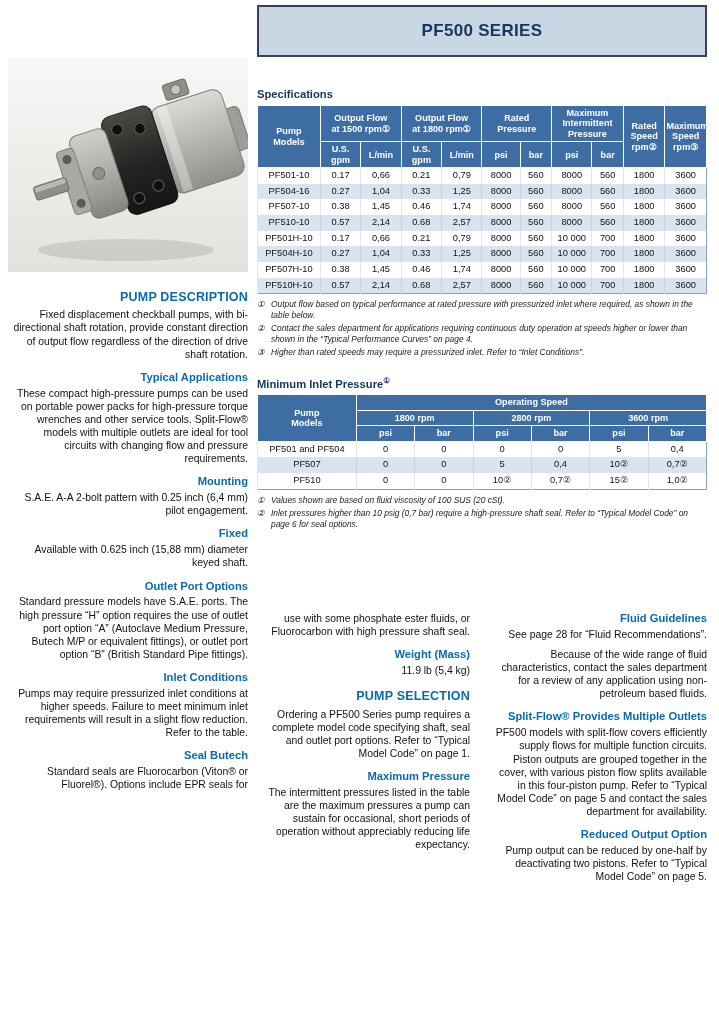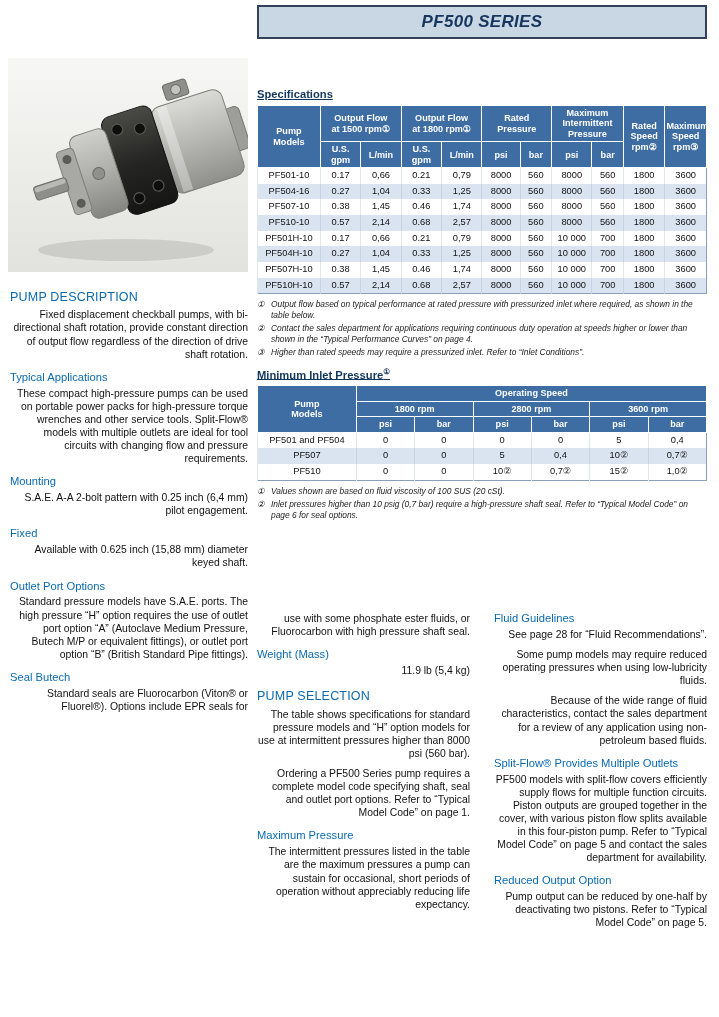--- a/index.html
+++ b/index.html
@@ -1,56 +1,56 @@
 <!DOCTYPE html>
 <html lang="en"><head>
 <meta charset="utf-8">
 <style>
   * { margin:0; padding:0; box-sizing:border-box; }
   html,body { background:#ffffff; }
   body { font-family:"Liberation Sans", sans-serif; color:#111; }
   .page { position:relative; width:719px; height:1017px; background:#ffffff; overflow:hidden; }
 
   
-  .series-bar { position:absolute; left:257px; top:5px; width:450px; height:34px;
+  .series-bar { position:absolute; left:257px; top:5px; width:450px; height:52px;
     background:#c9d6e3; border:2px solid #33415c; display:flex; align-items:center;
-    justify-content:center; font-size:17px; font-weight:bold; color:#17365e; letter-spacing:0.3px;font-style:italic; }
+    justify-content:center; font-size:17px; font-weight:bold; color:#17365e; letter-spacing:0.3px; }
 
   
   .photo { position:absolute; left:8px; top:58px; width:240px; height:214px; }
 
   
   .left-col { position:absolute; left:10px; top:290px; width:238px; }
   .bottom-cols { position:absolute; left:257px; top:612px; width:450px; display:flex; gap:24px; }
   .bottom-col { flex:1; min-width:0; }
 
-  .section .heading { color:#0a6aae; font-weight:normal; font-size:11.2px; margin:10px 0 3px; line-height:1.15; }
+  .section .heading { color:#0a6aae; font-weight:bold; font-size:11.2px; margin:10px 0 3px; line-height:1.15;text-align:right; }
   .section .heading.main { font-size:12.5px; letter-spacing:0.2px; margin:12px 0 4px; }
   .section:first-child .heading { margin-top:0; }
   p.body { font-size:10.4px; line-height:1.26; color:#111; margin:0 0 7px;text-align:right; }
 
   
   .right-top { position:absolute; left:257px; top:88px; width:450px; }
-  .table-title { font-size:11.2px; font-weight:bold; color:#12365c; margin-bottom:5px;text-decoration:underline; }
+  .table-title { font-size:11.2px; font-weight:bold; color:#12365c; margin-bottom:5px; }
   .table-title sup { font-size:7.5px; }
 
   table.spec { width:100%; border-collapse:collapse; table-layout:fixed; font-size:9.3px;
     color:#111; border:1px solid #8aa0b8; background:#fff; }
   table.spec th { background:#3e6da4; color:#fff; font-weight:bold; border:1px solid #ffffff;
     padding:2px 1px; text-align:center; vertical-align:middle; line-height:1.15;
     font-size:9.1px; white-space:pre-line; }
   table.spec td { text-align:center; padding:2px 1px; line-height:1.25; border-left:1px solid rgba(140,160,184,0.25); }
   table.spec tbody tr:nth-child(even) { background:#d9e4f0; }
 
   .footnotes { margin-top:5px; }
   .footnote { display:flex; font-size:8.4px; font-style:italic; color:#222; line-height:1.3; margin-bottom:2px; }
   .footnote .marker { width:14px; flex:0 0 14px; }
   .footnote .ftext { flex:1; }
 
-  .inlet-block { margin-top:9px; }
+  .inlet-block { margin-top:18px; }
 </style>
 </head>
 <body>
 
 <div class="page">
 
   <div class="series-bar">
     <span>PF500 SERIES</span>
   </div>
 
@@ -118,20 +118,24 @@
       </div>
       <div class="section">
         <div class="heading">Fixed</div>
         <p class="body">Available with 0.625 inch (15,88 mm) diameter keyed shaft.</p>
       </div>
       <div class="section">
         <div class="heading">Outlet Port Options</div>
         <p class="body">Standard pressure models have S.A.E. ports. The high pressure “H” option requires the use of outlet port option “A” (Autoclave Medium Pressure, Butech M/P or equivalent fittings), or outlet port option “B” (British Standard Pipe fittings).</p>
       </div>
       <div class="section">
+        <div class="heading">Inlet Conditions</div>
+        <p class="body">Pumps may require pressurized inlet conditions at higher speeds. Failure to meet minimum inlet requirements will result in a slight flow reduction. Refer to the table.</p>
+      </div>
+      <div class="section">
         <div class="heading">Seal Butech</div>
         <p class="body">Standard seals are Fluorocarbon (Viton® or Fluorel®). Options include EPR seals for</p>
       </div>
     </div>
 
   <div class="right-top">
 
     <div class="table-title">Specifications</div>
 
     <table class="spec">
@@ -387,33 +391,31 @@
     <div class="bottom-col">
         <div class="section">
           <p class="body">use with some phosphate ester fluids, or Fluorocarbon with high pressure shaft seal.</p>
         </div>
         <div class="section">
           <div class="heading">Weight (Mass)</div>
           <p class="body">11.9 lb (5,4 kg)</p>
         </div>
         <div class="section">
           <div class="heading main">PUMP SELECTION</div>
-          <p class="body">The table shows specifications for standard pressure models and “H” option models for use at intermittent pressures higher than 8000 psi (560 bar).</p>
           <p class="body">Ordering a PF500 Series pump requires a complete model code specifying shaft, seal and outlet port options. Refer to “Typical Model Code” on page 1.</p>
         </div>
         <div class="section">
           <div class="heading">Maximum Pressure</div>
           <p class="body">The intermittent pressures listed in the table are the maximum pressures a pump can sustain for occasional, short periods of operation without appreciably reducing life expectancy.</p>
         </div>
       </div>
     <div class="bottom-col">
         <div class="section">
           <div class="heading">Fluid Guidelines</div>
           <p class="body">See page 28 for “Fluid Recommendations”.</p>
-          <p class="body">Some pump models may require reduced operating pressures when using low-lubricity fluids.</p>
           <p class="body">Because of the wide range of fluid characteristics, contact the sales department for a review of any application using non-petroleum based fluids.</p>
         </div>
         <div class="section">
           <div class="heading">Split-Flow® Provides Multiple Outlets</div>
           <p class="body">PF500 models with split-flow covers efficiently supply flows for multiple function circuits. Piston outputs are grouped together in the cover, with various piston flow splits available in this four-piston pump. Refer to “Typical Model Code” on page 5 and contact the sales department for availability.</p>
         </div>
         <div class="section">
           <div class="heading">Reduced Output Option</div>
           <p class="body">Pump output can be reduced by one-half by deactivating two pistons. Refer to “Typical Model Code” on page 5.</p>
         </div>

